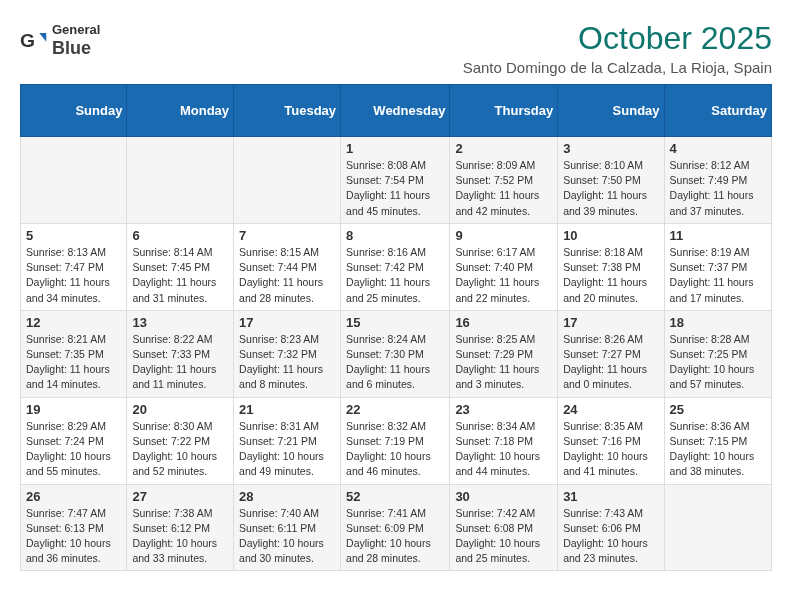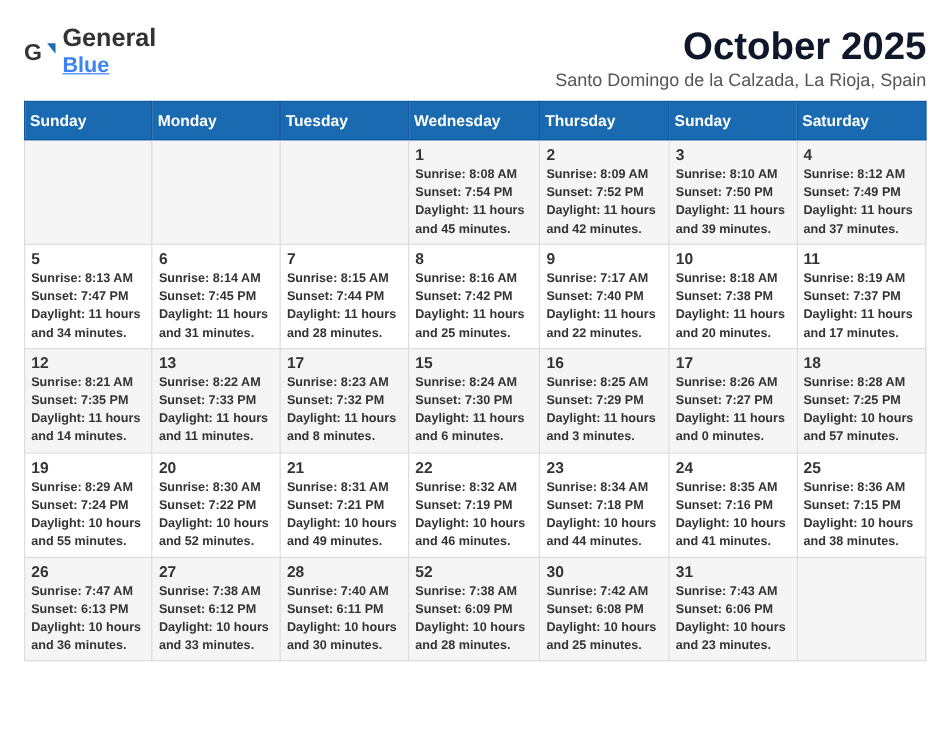--- a/index.html
+++ b/index.html
@@ -15,62 +15,61 @@
       justify-content: space-between;
       align-items: flex-start;
       margin-bottom: 8px;
     }
     .logo {
       display: flex;
       align-items: center;
       gap: 4px;
     }
     .logo-text-general {
-      font-size: 21px;
+      font-size: 13px;
       font-weight: bold;
       color: #333;
     }
     .logo-text-blue {
       font-size: 18px;
       font-weight: bold;
-      color: #3b82f6;
-      text-decoration: underline;
+      color: #404040;
     }
     .logo-icon {
       width: 28px;
       height: 28px;
     }
     .title-section {
       text-align: right;
     }
     .month-title {
       font-size: 32px;
-      font-weight: bold;
-      color: #0f172a;
+      font-weight: normal;
+      color: #0f766e;
     }
     .subtitle {
       font-size: 15px;
       color: #555;
       margin-top: 2px;
       margin-left: 16px;
     }
     table {
       width: 100%;
       border-collapse: collapse;
       border: 1px solid #ccc;
     }
     thead tr {
       background-color: #1a6ab1;
       color: #fff;
     }
     thead th {
-      padding: 8px 4px;
+      padding: 18px 4px;
       font-size: 13px;
       font-weight: bold;
-      text-align: left;
+      text-align: right;
       border: 1px solid #1558a0;
     }
     tbody tr {
       vertical-align: top;
     }
     tbody tr:nth-child(odd) {
       background-color: #f5f5f5;
     }
     tbody tr:nth-child(even) {
       background-color: #fff;
@@ -87,21 +86,20 @@
     .day-num {
       font-size: 13px;
       font-weight: bold;
       display: block;
       margin-bottom: 2px;
     }
     .day-info {
       font-size: 10.5px;
       line-height: 1.45;
       color: #333;
-      font-weight: bold;
     }
     .empty-cell {
       background: inherit;
     }
   </style>
 </head>
 <body>
 
 <div class="header">
   <div class="logo">
@@ -182,21 +180,21 @@
 Daylight: 11 hours and 28 minutes.</div>
         </td>
         <td>
           <span class="day-num">8</span>
           <div class="day-info">Sunrise: 8:16 AM
 Sunset: 7:42 PM
 Daylight: 11 hours and 25 minutes.</div>
         </td>
         <td>
           <span class="day-num">9</span>
-          <div class="day-info">Sunrise: 7:17 AM
+          <div class="day-info">Sunrise: 6:17 AM
 Sunset: 7:40 PM
 Daylight: 11 hours and 22 minutes.</div>
         </td>
         <td>
           <span class="day-num">10</span>
           <div class="day-info">Sunrise: 8:18 AM
 Sunset: 7:38 PM
 Daylight: 11 hours and 20 minutes.</div>
         </td>
         <td>
@@ -308,21 +306,21 @@
 Daylight: 10 hours and 33 minutes.</div>
         </td>
         <td>
           <span class="day-num">28</span>
           <div class="day-info">Sunrise: 7:40 AM
 Sunset: 6:11 PM
 Daylight: 10 hours and 30 minutes.</div>
         </td>
         <td>
           <span class="day-num">52</span>
-          <div class="day-info">Sunrise: 7:38 AM
+          <div class="day-info">Sunrise: 7:41 AM
 Sunset: 6:09 PM
 Daylight: 10 hours and 28 minutes.</div>
         </td>
         <td>
           <span class="day-num">30</span>
           <div class="day-info">Sunrise: 7:42 AM
 Sunset: 6:08 PM
 Daylight: 10 hours and 25 minutes.</div>
         </td>
         <td>

